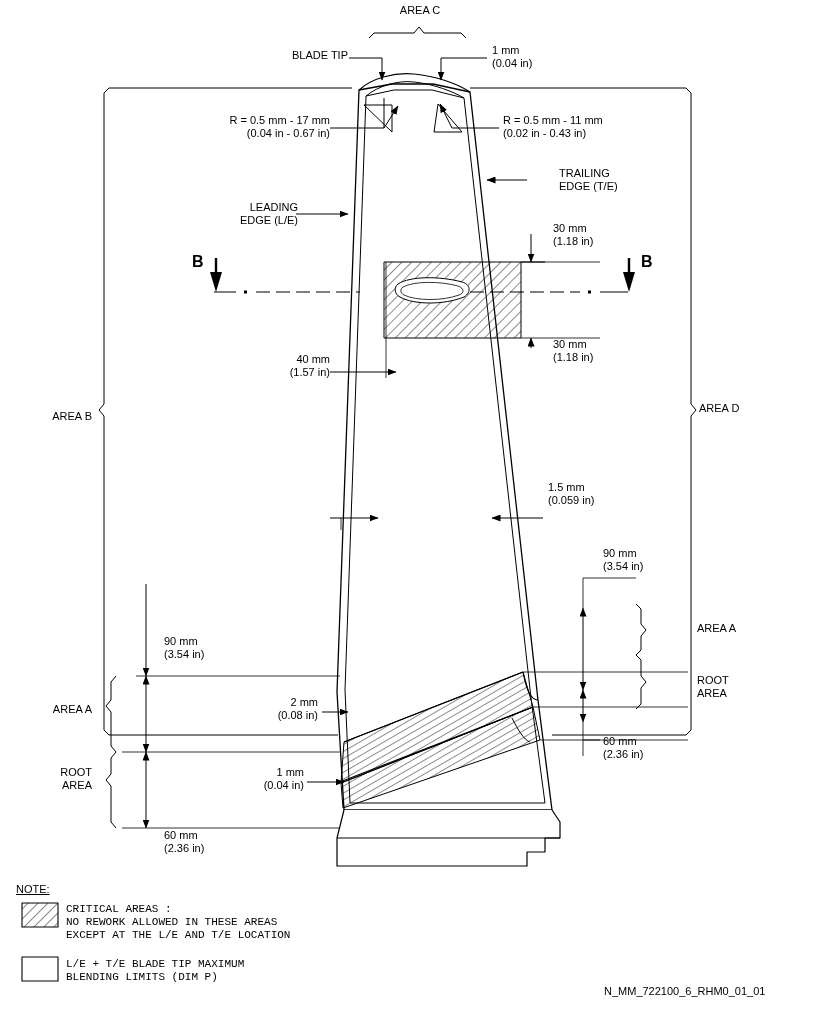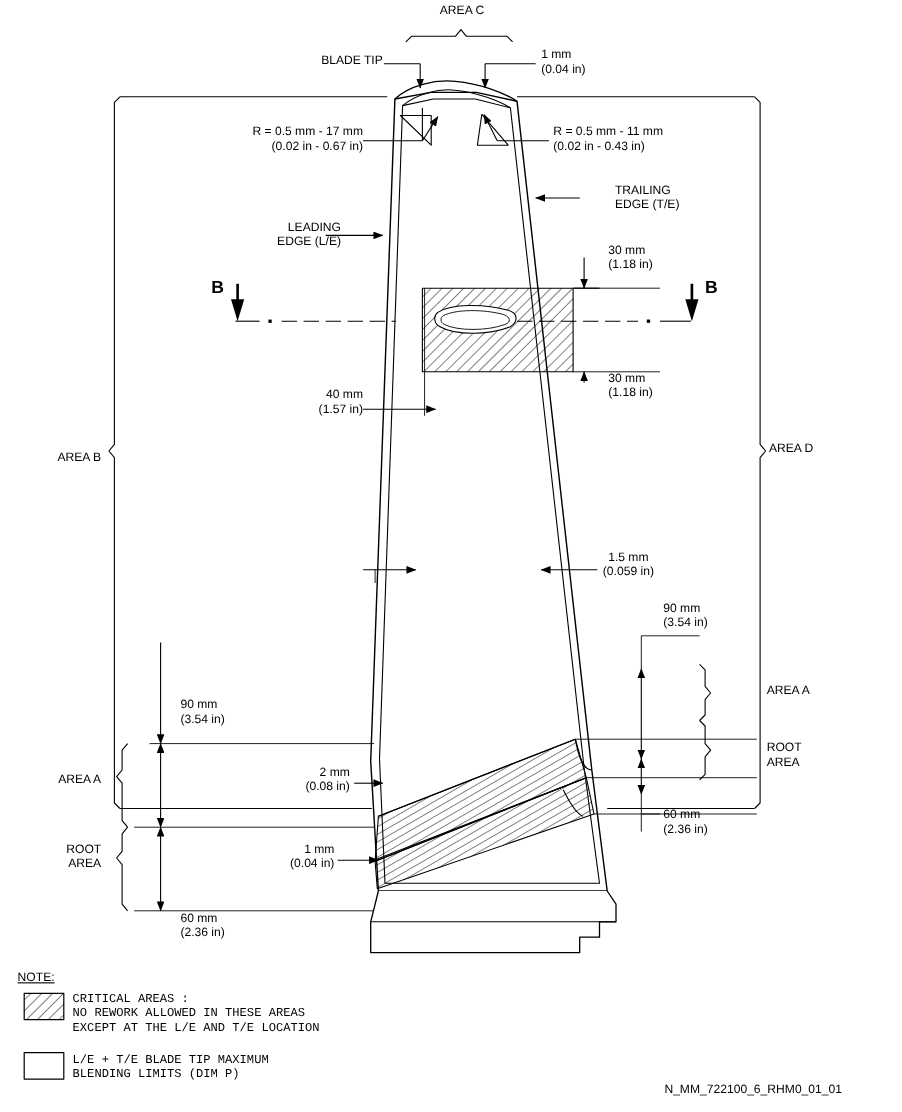--- a/index.html
+++ b/index.html
@@ -202,46 +202,46 @@
   </svg>
 
   <div class="lbl c" style="left:384px; top:4px; width:72px;">AREA C</div>
 
   <div class="lbl r" style="left:248px; top:49px; width:100px;">BLADE TIP</div>
 
   <div class="lbl" style="left:492px; top:44px;">1 mm
 (0.04 in)</div>
 
   <div class="lbl r" style="left:182px; top:114px; width:148px;">R = 0.5 mm - 17 mm
-(0.02 in - 0.67 in)</div>
+(0.04 in - 0.67 in)</div>
 
   <div class="lbl" style="left:503px; top:114px;">R = 0.5 mm - 11 mm
 (0.02 in - 0.43 in)</div>
 
-  <div class="lbl r" style="left:212px; top:201px; width:98px;">LEADING
+  <div class="lbl r" style="left:200px; top:201px; width:98px;">LEADING
 EDGE (L/E)</div>
 
   <div class="lbl" style="left:531px; top:167px;margin-left:28px;">TRAILING
 EDGE (T/E)</div>
 
   <div class="lbl" style="left:192px; top:255px; font-size:16px; font-weight:bold;">B</div>
 
   <div class="lbl" style="left:641px; top:255px; font-size:16px; font-weight:bold;">B</div>
 
   <div class="lbl" style="left:553px; top:222px;">30 mm
 (1.18 in)</div>
 
   <div class="lbl" style="left:553px; top:338px;">30 mm
 (1.18 in)</div>
 
   <div class="lbl r" style="left:200px; top:353px; width:130px;">40 mm
 (1.57 in)</div>
 
 
-  <div class="lbl" style="left:548px; top:501px;text-align:center;">1.5 mm
+  <div class="lbl" style="left:548px; top:481px;">1.5 mm
 (0.059 in)</div>
 
   <div class="lbl" style="left:603px; top:547px;">90 mm
 (3.54 in)</div>
 
   <div class="lbl" style="left:164px; top:635px;">90 mm
 (3.54 in)</div>
 
   <div class="lbl r" style="left:192px; top:696px; width:126px;">2 mm
 (0.08 in)</div>

